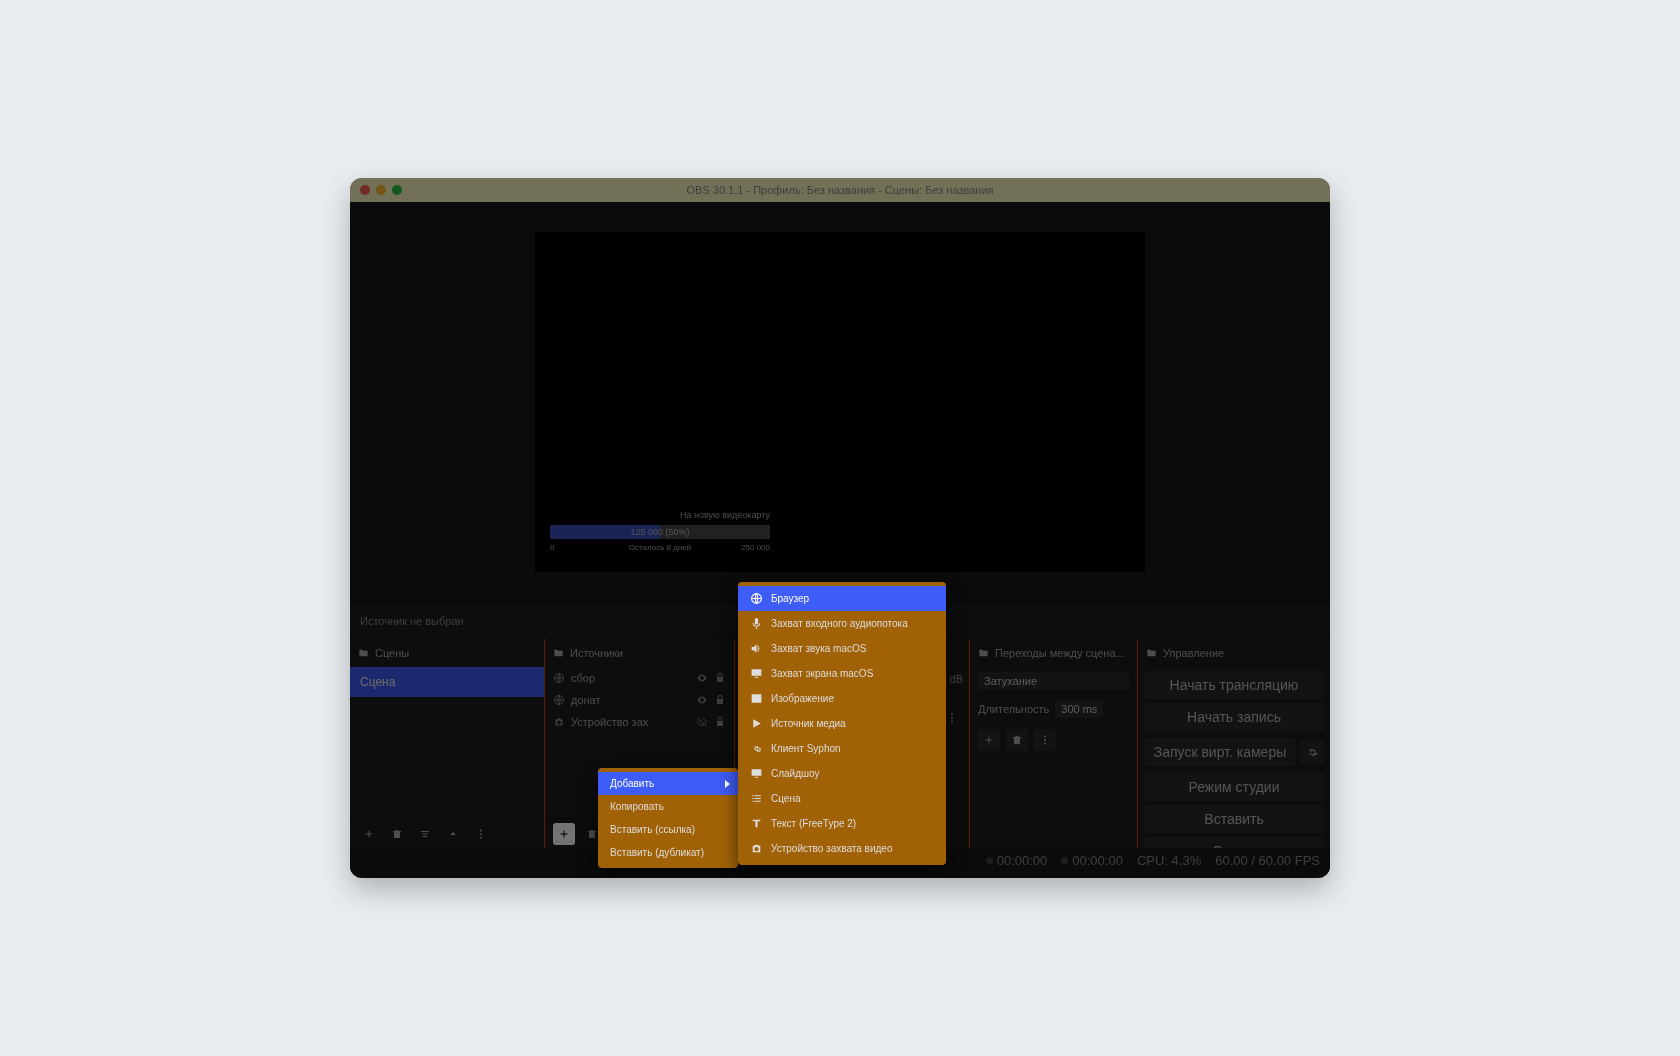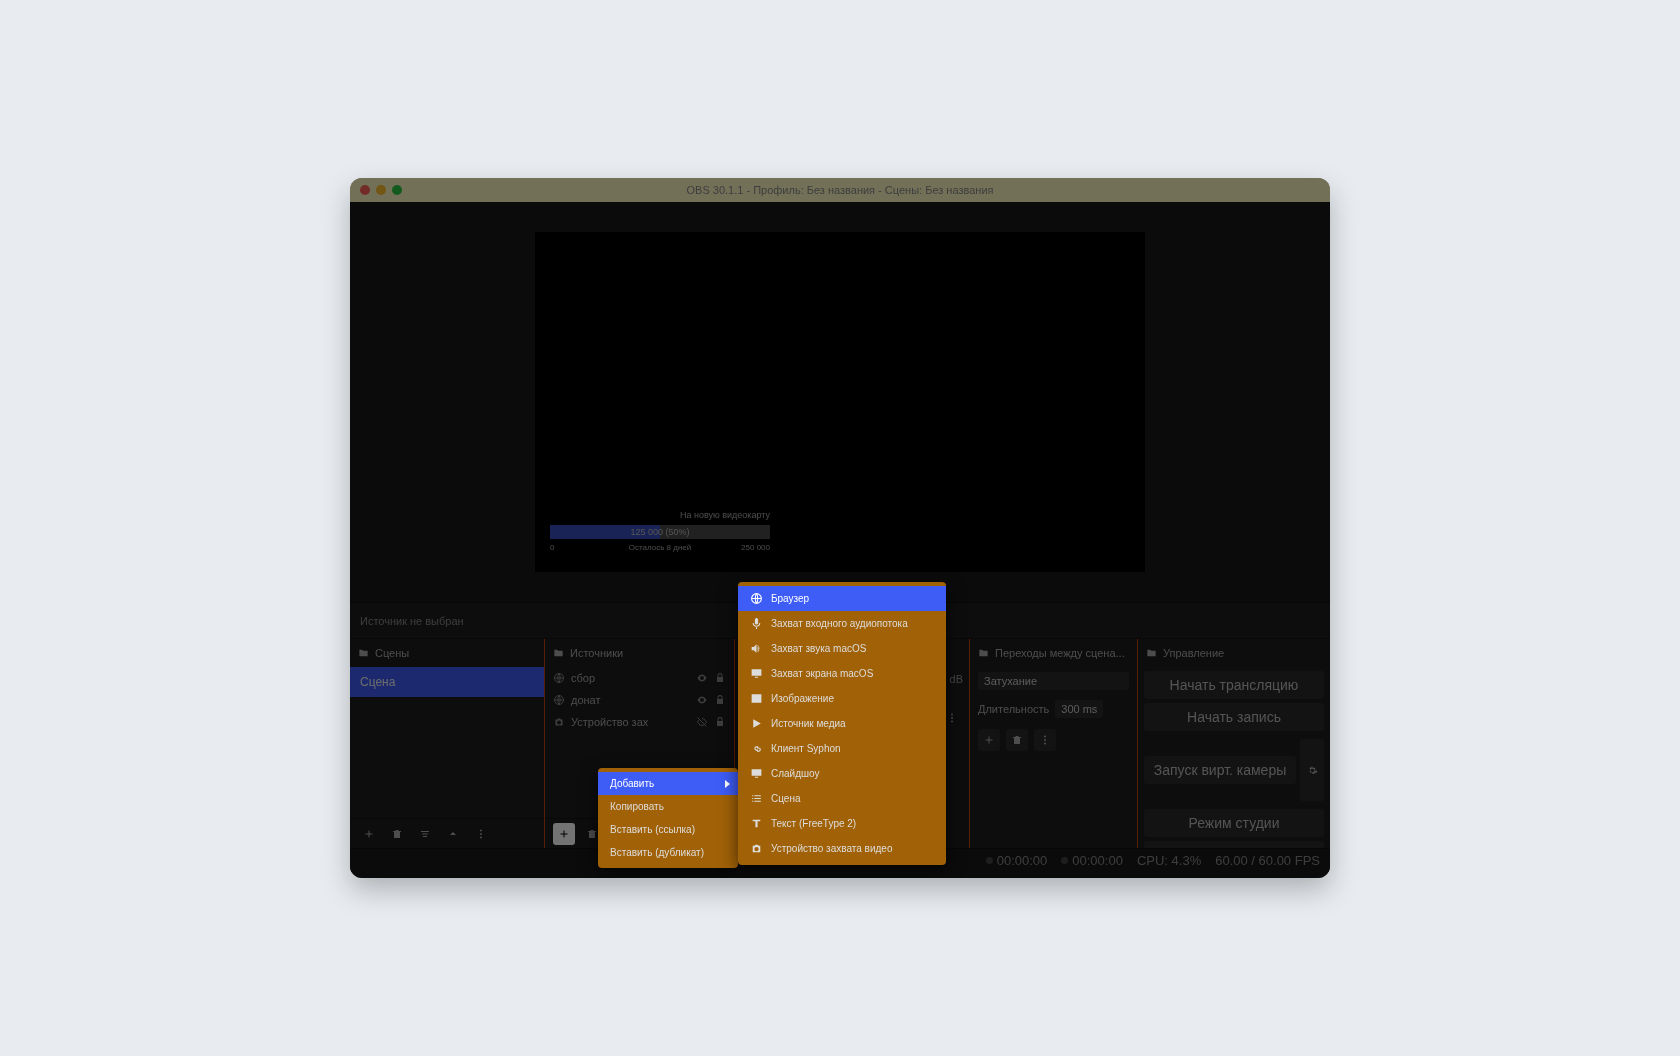--- a/index.html
+++ b/index.html
@@ -472,21 +472,21 @@
       <div class="dock-header">
         <svg viewBox="0 0 24 24">
             <path d="M3 4h6l2 2h10v12H3z"></path>
           </svg>
         <span>Управление</span>
       </div>
       <div class="dock-body">
         <div class="control-btn">Начать трансляцию</div>
         <div class="control-btn">Начать запись</div>
         <div style="display:flex;gap:4px;margin:0 6px">
-          <div class="control-btn" style="flex:1;margin:21px 0">Запуск вирт. камеры</div>
+          <div class="control-btn" style="flex:1;margin:3px 0">Запуск вирт. камеры</div>
           <div class="control-btn" style="width:24px;margin:4px 0;padding:6px 0">
               <svg viewBox="0 0 24 24">
                 <path d="M12 8a4 4 0 100 8 4 4 0 000-8zm9 4l2 1.6-2 3.5-2.4-1a7 7 0 01-2 1.2l-.4 2.5h-4l-.4-2.5a7 7 0 01-2-1.2l-2.4 1-2-3.5 2-1.6a7 7 0 010-2.4l-2-1.6 2-3.5 2.4 1a7 7 0 012-1.2L7.9 3h4l.4 2.5a7 7 0 012 1.2l2.4-1 2 3.5-2 1.6c.2.8.2 1.6 0 2.4z"></path>
               </svg>
             </div>
         </div>
         <div class="control-btn">Режим студии</div>
         <div class="control-btn">Вставить</div>
         <div class="control-btn">Сцены</div>
       </div>

